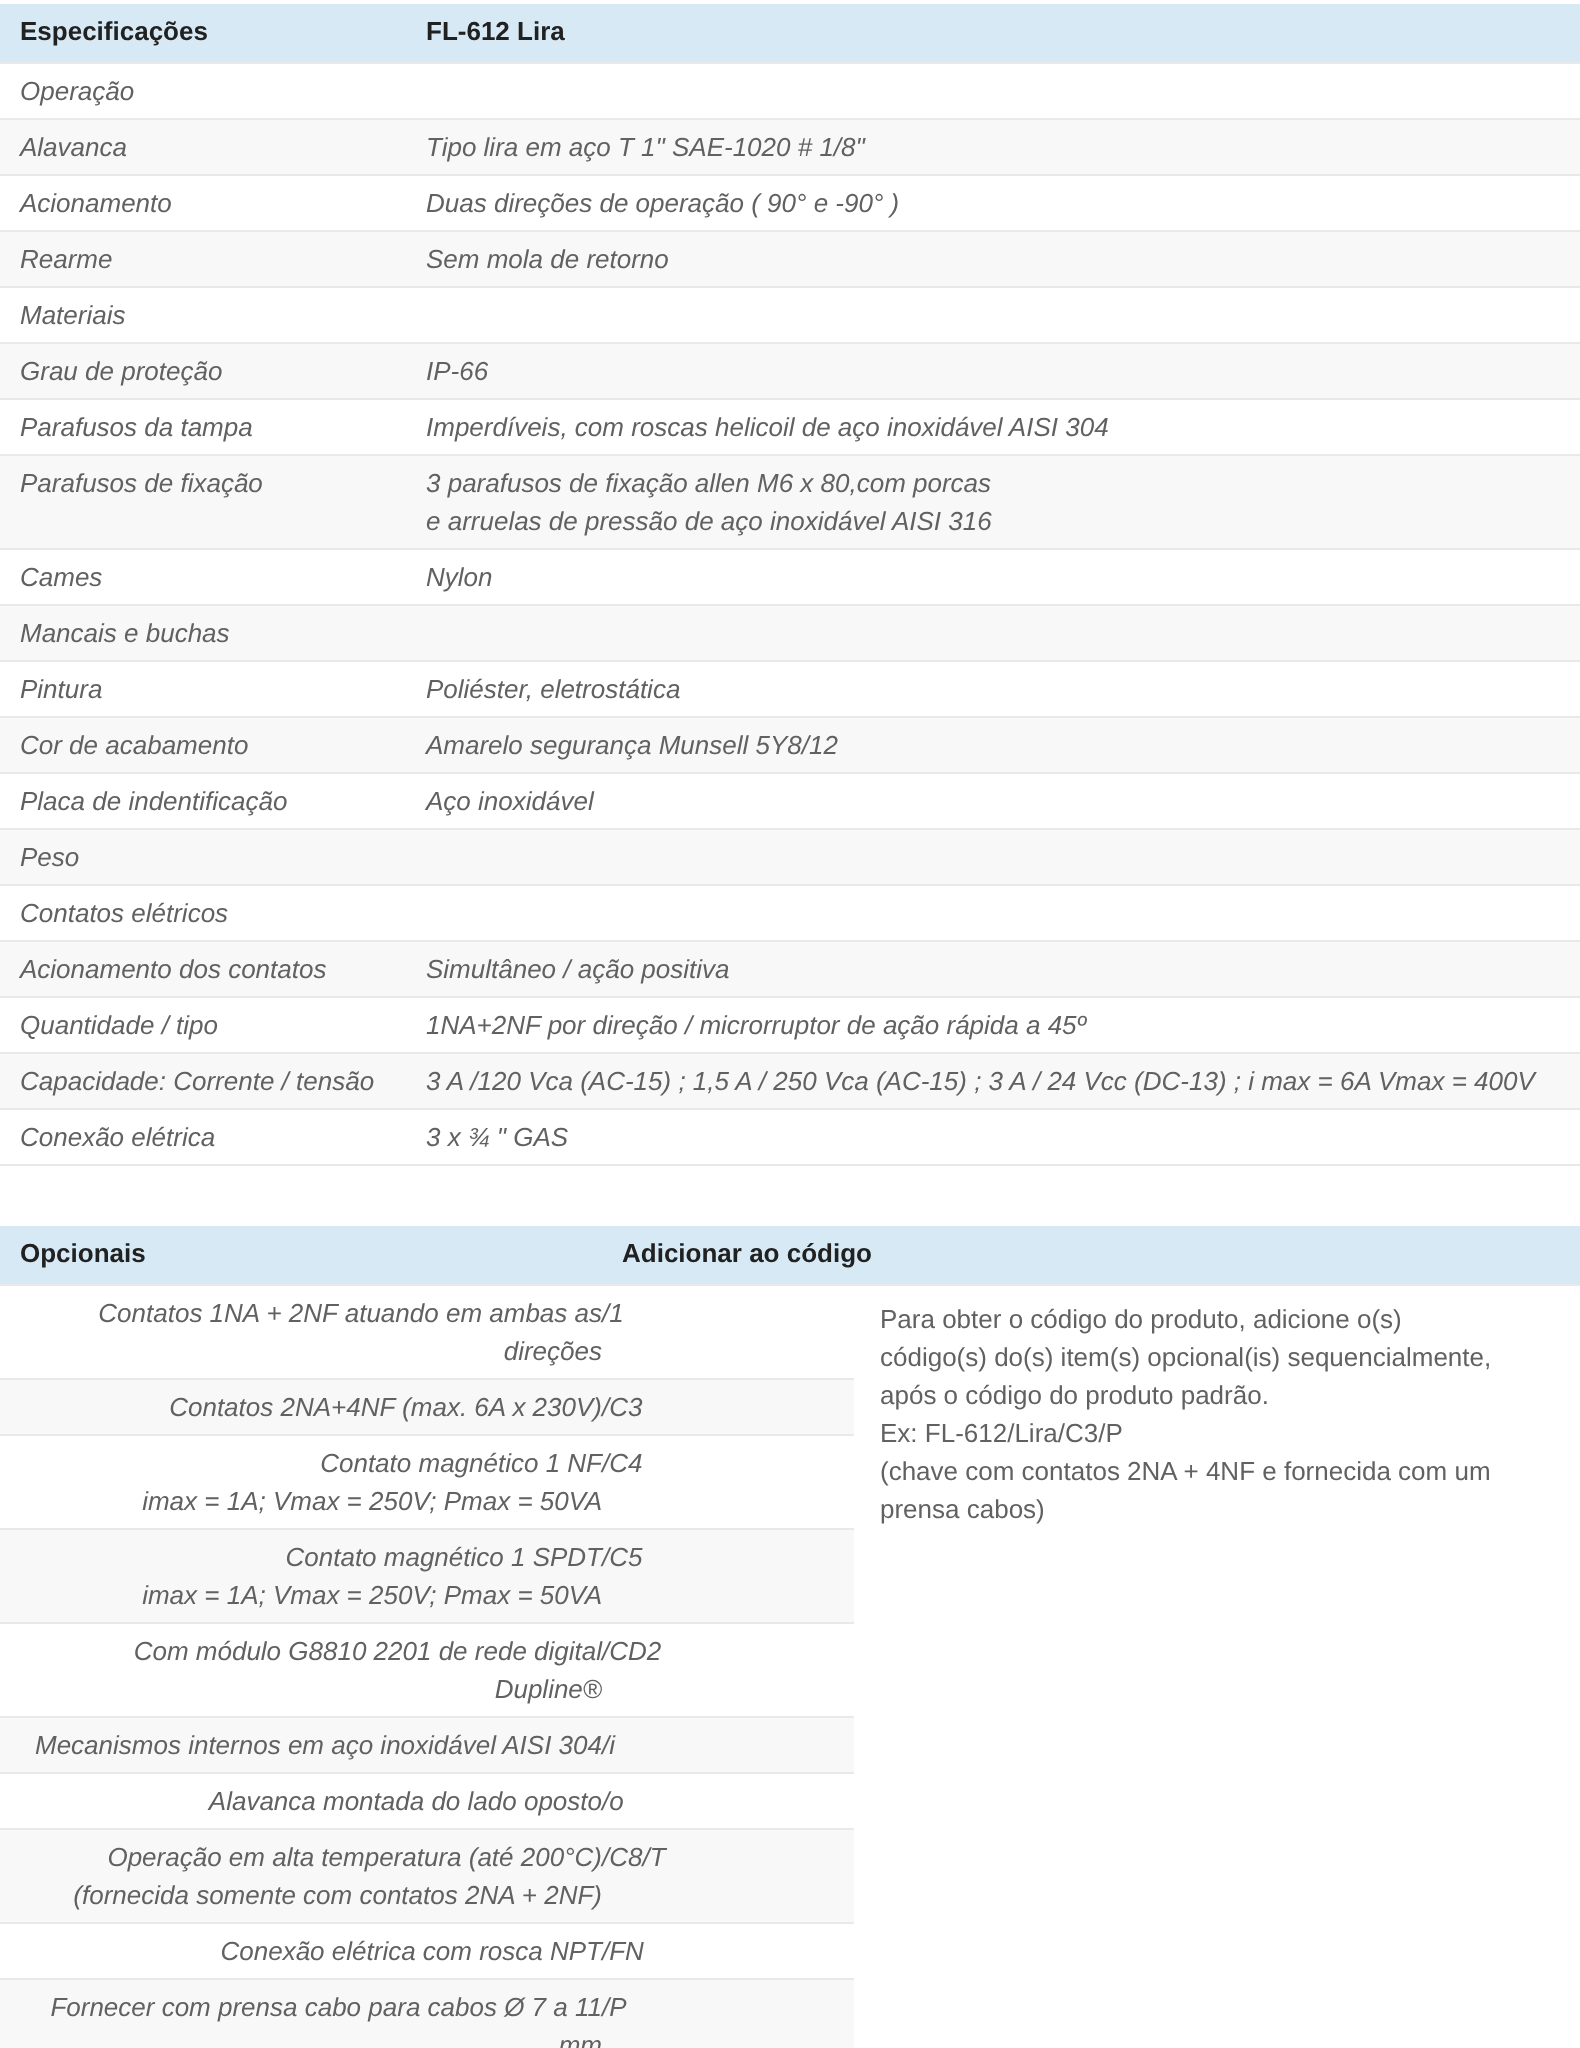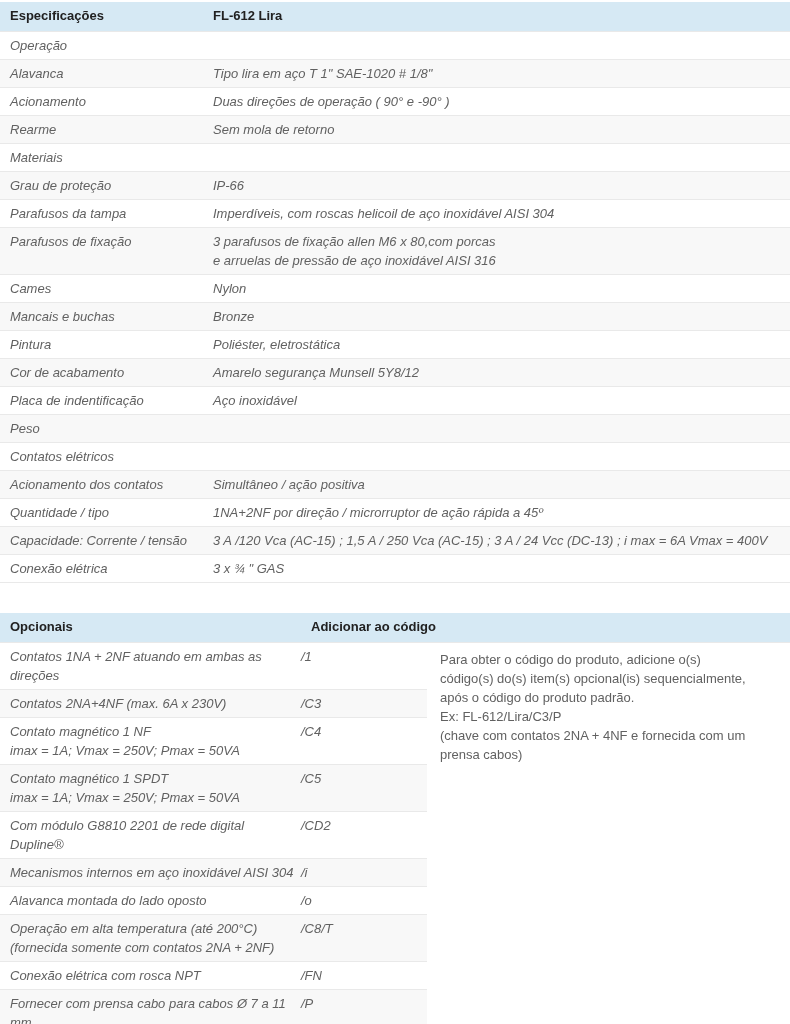--- a/index.html
+++ b/index.html
@@ -40,21 +40,21 @@
 
   
   .specs .c1{ width:213px; padding-left:10px; flex:none; }
   .specs .c2{ flex:1; padding-right:7px; }
 
   
   .opt-header .c1{ width:311px; padding-left:10px; flex:none; }
   .opt-header .c2{ flex:1; }
   .opt-body{ display:flex; align-items:flex-start; }
   .opt-rows{ width:427px; flex:none; }
-  .opt-rows .c1{ width:301px; padding-left:10px; flex:none; }
+  .opt-rows .c1{ width:301px; padding-left:10px; flex:none;text-align:right; }
   .opt-rows .c2{ flex:1; }
   .opt-note{
     flex:1; padding:7px 4px 0 13px;
     line-height:19px;
   }
   .opt-note div{ min-height:19px; }
 
   .section-gap{ height:30px; }
 </style>
 </head>
@@ -110,21 +110,20 @@
 e arruelas de pressão de aço inoxidável AISI 316</div>
   </div>
 
   <div class="row">
     <div class="cell c1">Cames</div>
     <div class="cell c2">Nylon</div>
   </div>
 
   <div class="row">
     <div class="cell c1">Mancais e buchas</div>
-    <div class="cell c2">Bronze</div>
   </div>
 
   <div class="row">
     <div class="cell c1">Pintura</div>
     <div class="cell c2">Poliéster, eletrostática</div>
   </div>
 
   <div class="row">
     <div class="cell c1">Cor de acabamento</div>
     <div class="cell c2">Amarelo segurança Munsell 5Y8/12</div>

